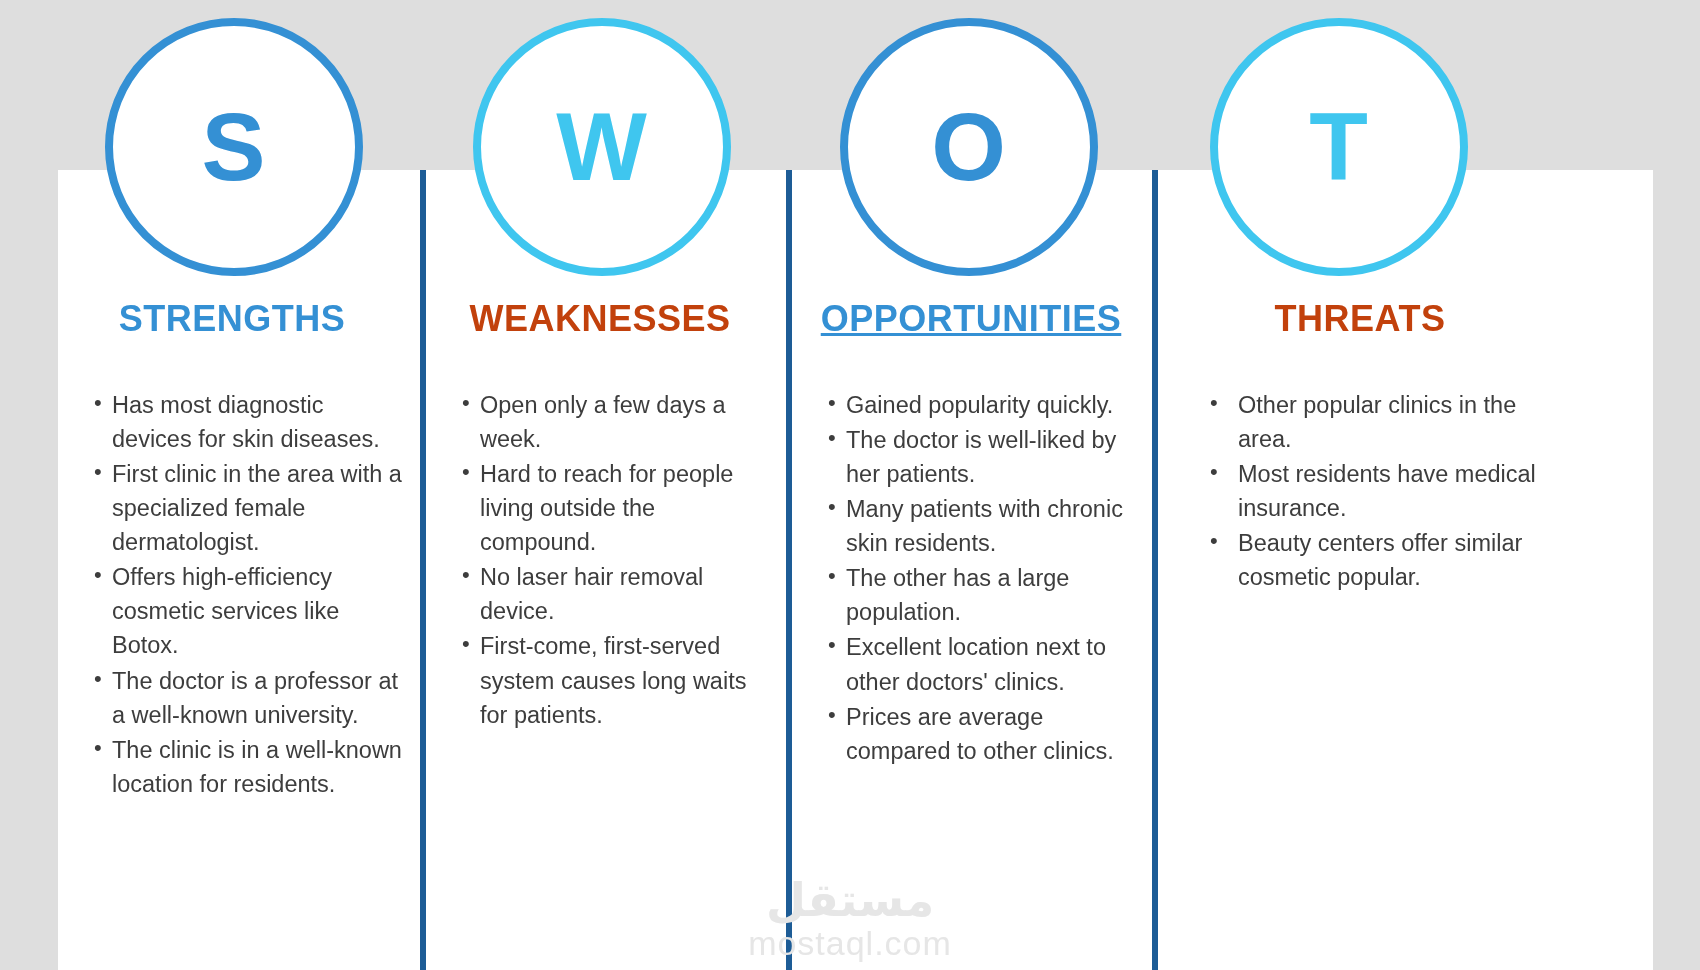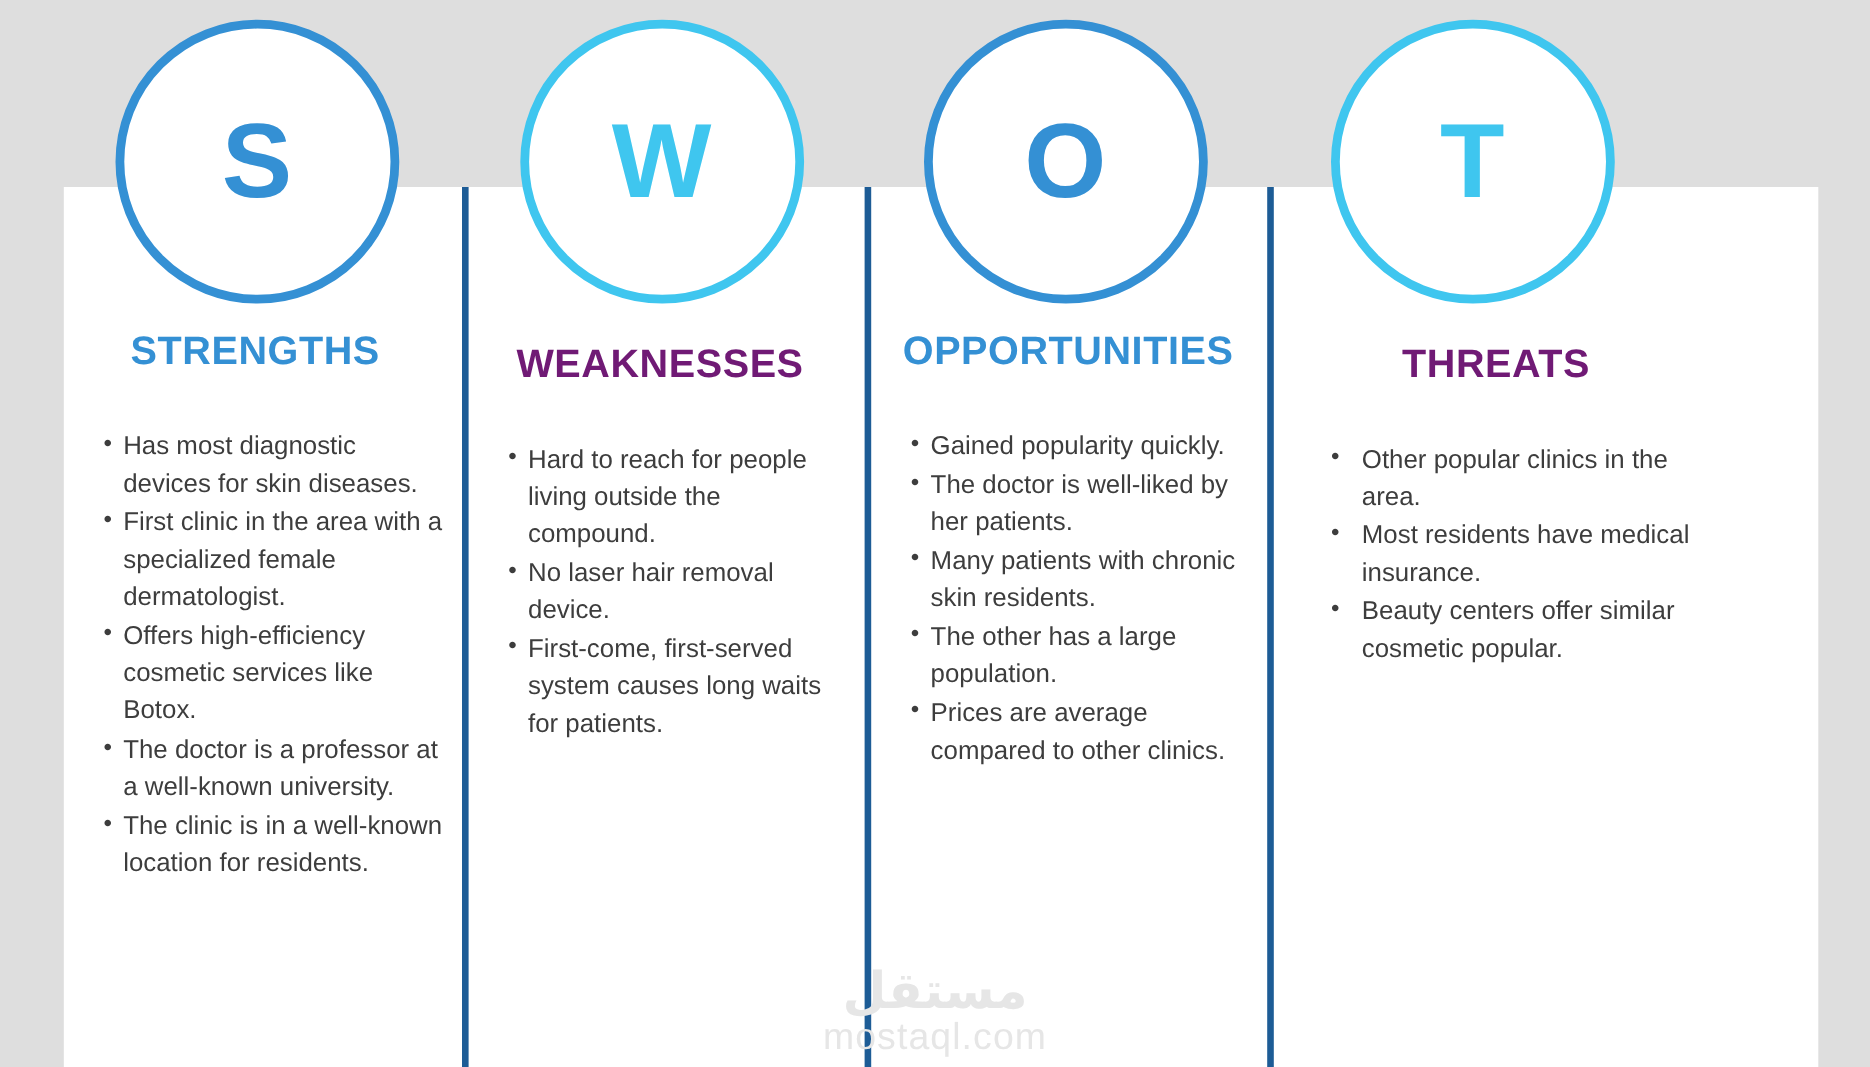--- a/index.html
+++ b/index.html
@@ -86,22 +86,22 @@
 
   .col-title {
     text-align: center;
     font-size: 36px;
     font-weight: bold;
     letter-spacing: 0.5px;
     margin: 0 0 48px 0;
     white-space: nowrap;
   }
   .col1 .col-title, .col3 .col-title { color: #3490d4; }
-  .col2 .col-title, .col4 .col-title { color: #701a75; margin-top: 12px; }
-  .col3 .col-title { margin-left: 10px; }
+  .col2 .col-title, .col4 .col-title { color: #c2410c; }
+  .col3 .col-title { margin-left: 10px; text-decoration: underline; }
 
   ul.items {
     margin: 0;
     padding: 0 0 0 32px;
     list-style: none;
   }
   ul.items li {
     position: relative;
     color: #3d3d3d;
     font-size: 23.5px;
@@ -185,33 +185,35 @@
         <li>First clinic in the area with a specialized female dermatologist.</li>
         <li>Offers high-efficiency cosmetic services like Botox.</li>
         <li>The doctor is a professor at a well-known university.</li>
         <li>The clinic is in a well-known location for residents.</li>
       </ul>
   </div>
 
   <div class="column col2">
     <div class="col-title">WEAKNESSES</div>
     <ul class="items">
+        <li>Open only a few days a week.</li>
         <li>Hard to reach for people living outside the compound.</li>
         <li>No laser hair removal device.</li>
         <li>First-come, first-served system causes long waits for patients.</li>
       </ul>
   </div>
 
   <div class="column col3">
     <div class="col-title">OPPORTUNITIES</div>
     <ul class="items">
         <li>Gained popularity quickly.</li>
         <li>The doctor is well-liked by her patients.</li>
         <li>Many patients with chronic skin residents.</li>
         <li>The other has a large population.</li>
+        <li>Excellent location next to other doctors' clinics.</li>
         <li>Prices are average compared to other clinics.</li>
       </ul>
   </div>
 
   <div class="column col4">
     <div class="col-title">THREATS</div>
     <ul class="items">
         <li>Other popular clinics in the area.</li>
         <li>Most residents have medical insurance.</li>
         <li>Beauty centers offer similar cosmetic popular.</li>

